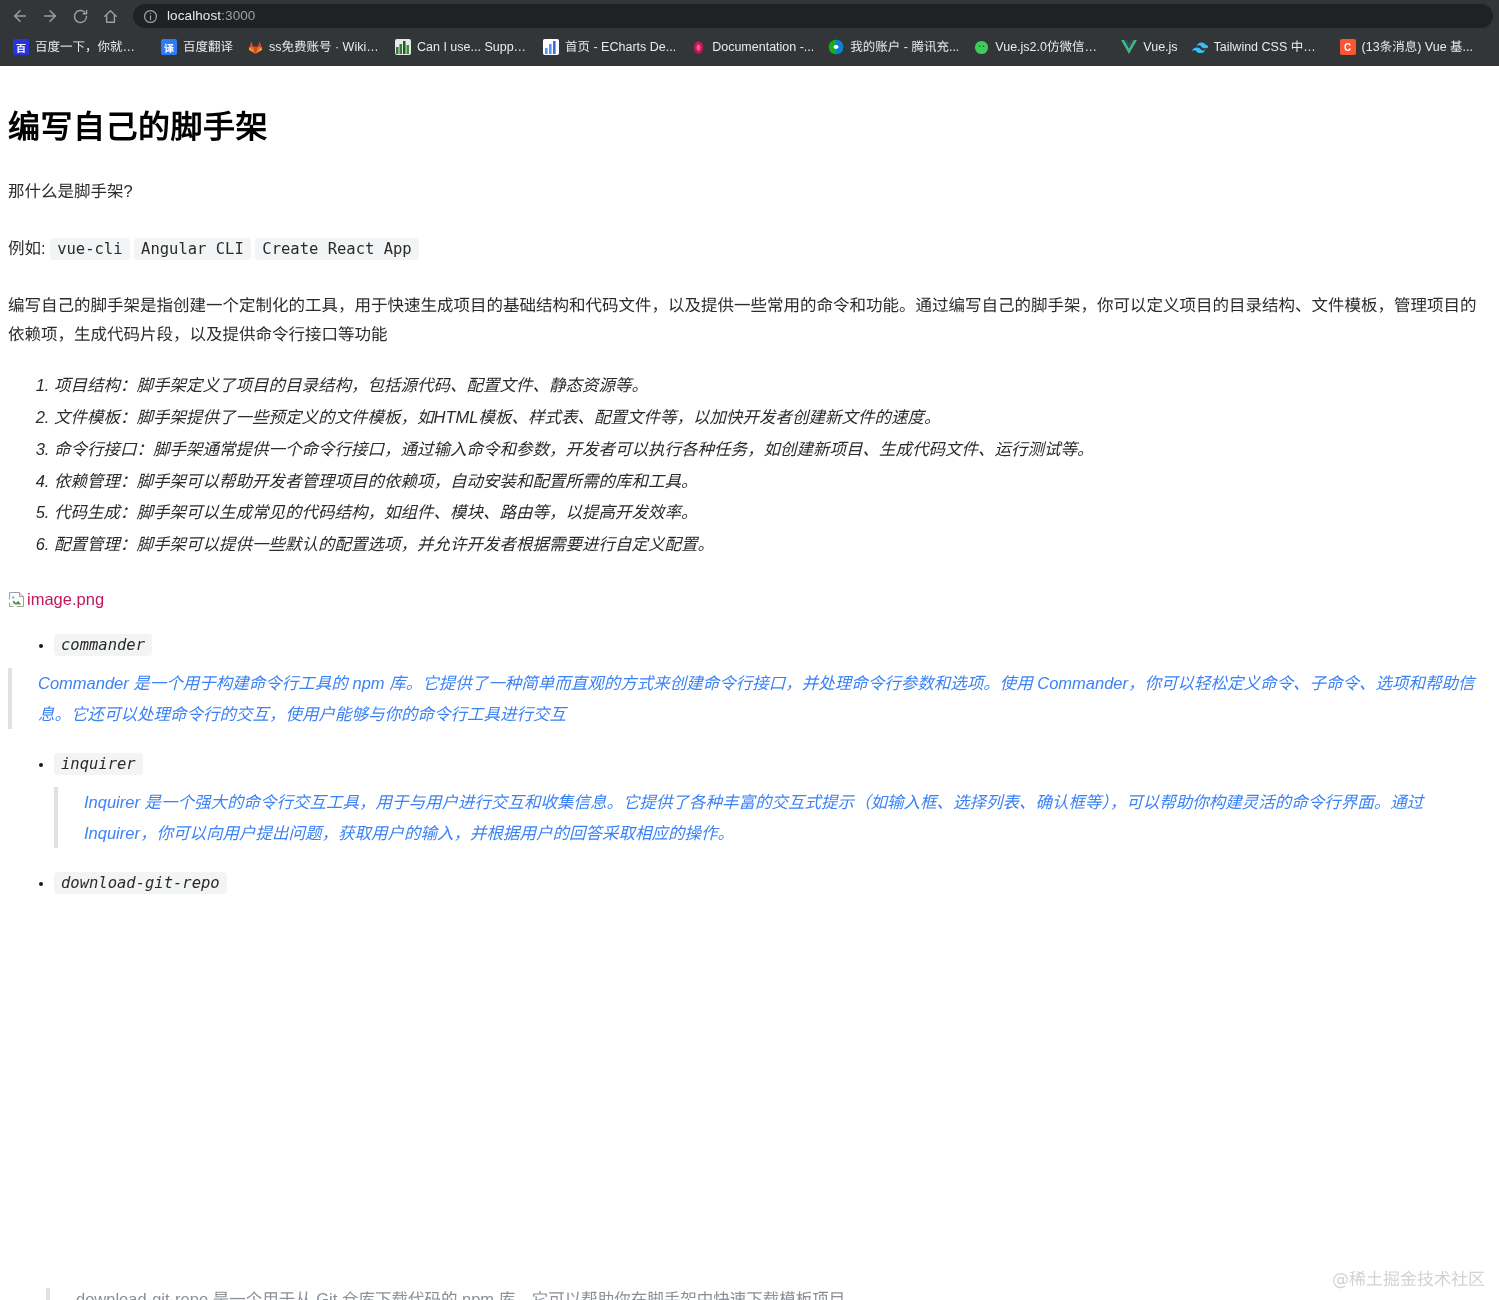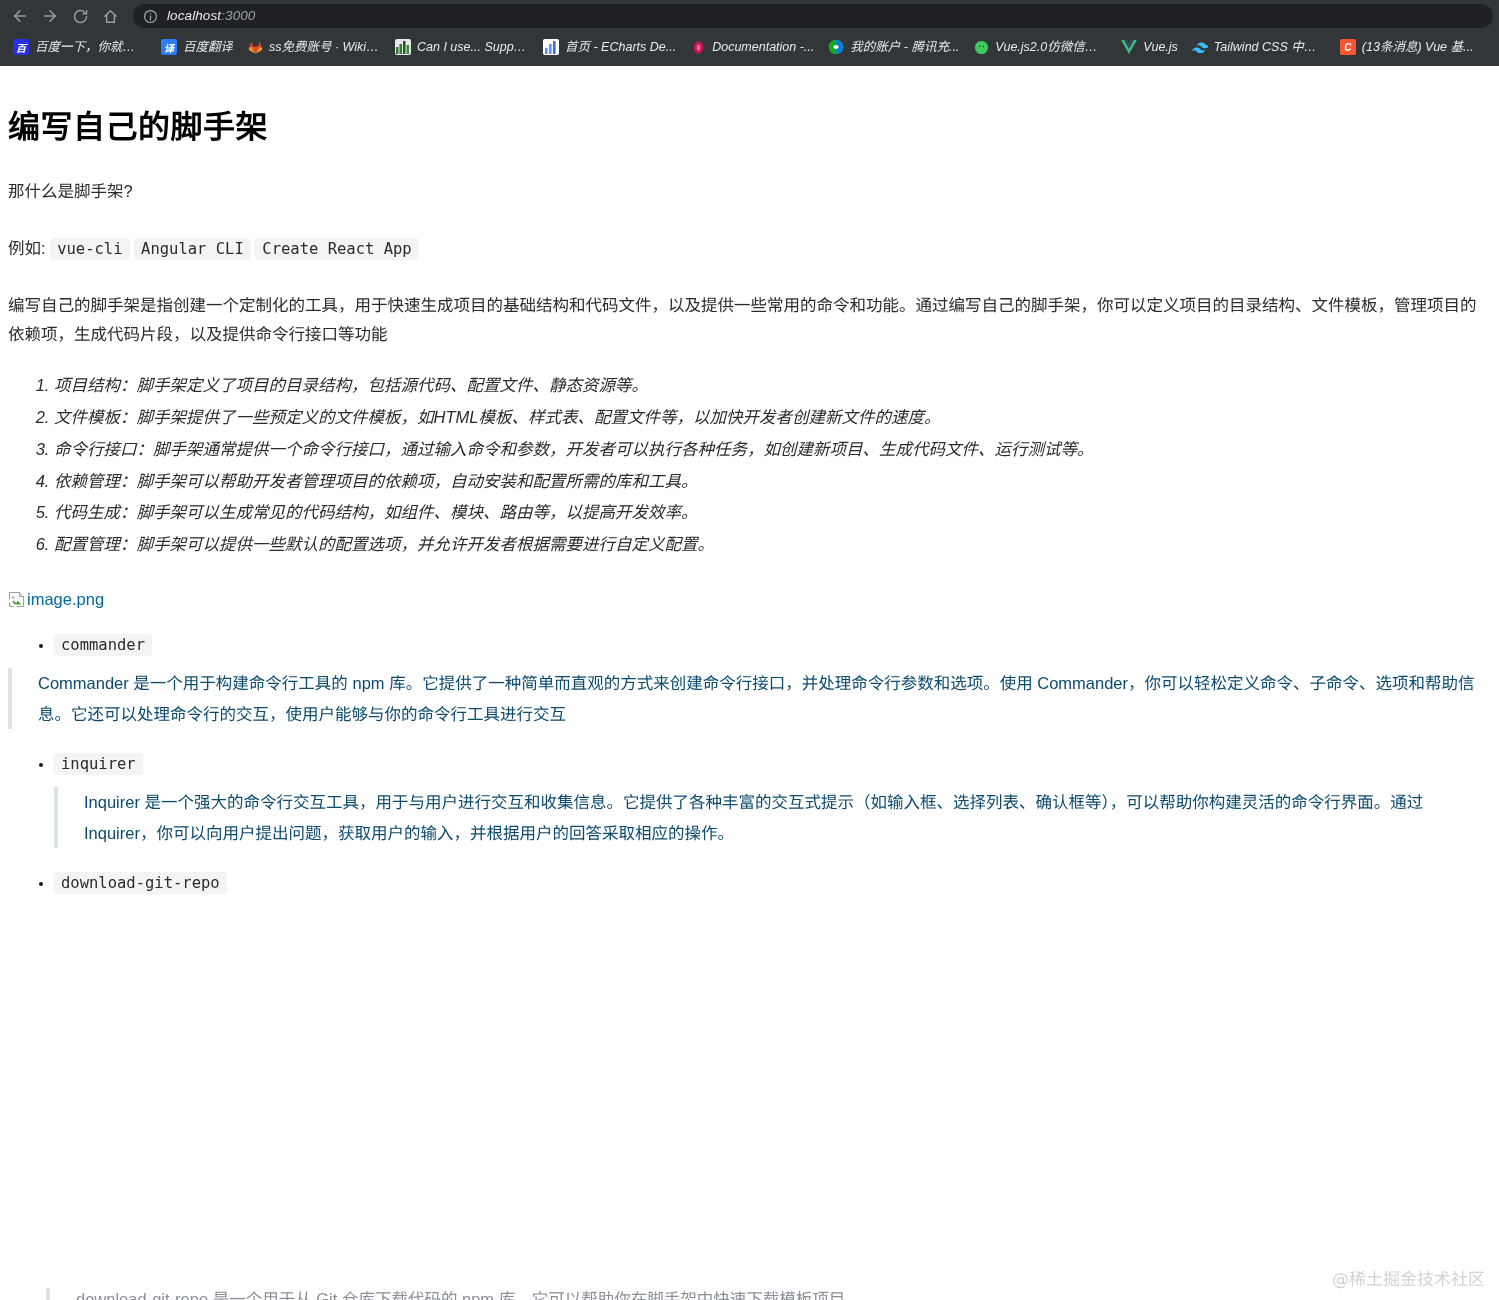--- a/index.html
+++ b/index.html
@@ -10,21 +10,20 @@
     overflow: hidden;
     background: #ffffff;
     font-family: "Liberation Sans", "DejaVu Sans", sans-serif;
   }
 
   
   #browser-chrome {
     background: #323639;
     width: 100%;
     user-select: none;
-    font-style: italic;
   }
   #toolbar {
     height: 32px;
     display: flex;
     align-items: center;
     padding: 0 6px;
     background: #323639;
   }
   .nav-btn {
     width: 28px; height: 28px;
@@ -163,43 +162,43 @@
     padding-left: 46px;
     list-style: disc;
   }
   ul.md-ul > li { margin: 0; }
   ul.md-ul > li::marker { font-size: 13px; }
 
   .broken-img {
     display: inline-flex;
     align-items: center;
     font-size: 16.5px;
-    color: #0369a1;
+    color: #be185d;
     margin-top: 28px;
   }
   .broken-img .glyph {
     width: 17px; height: 17px;
     margin-right: 2px;
     flex: 0 0 auto;
   }
 
   blockquote.md-quote {
     margin: 14px 0 0 0;
     padding: 0 0 0 26px;
     border-left: 4px solid #dfe2e5;
-    color: #0c4a6e;
+    color: #3b82f6;
     font-size: 16.5px;
     line-height: 1.85;
   }
   blockquote.md-quote.indented {
     margin-left: 46px;
   }
   blockquote.md-quote p { margin: 0; }
 
-  .list-block { margin-top: 24px; }
+  .list-block { margin-top: 24px; font-style: italic; }
   .list-block + .list-block { margin-top: 26px; }
 
   #watermark {
     position: absolute;
     right: 14px;
     bottom: 10px;
     font-size: 17px;
     color: #d2d2d2;
     white-space: nowrap;
     font-family: "DejaVu Sans", sans-serif;

